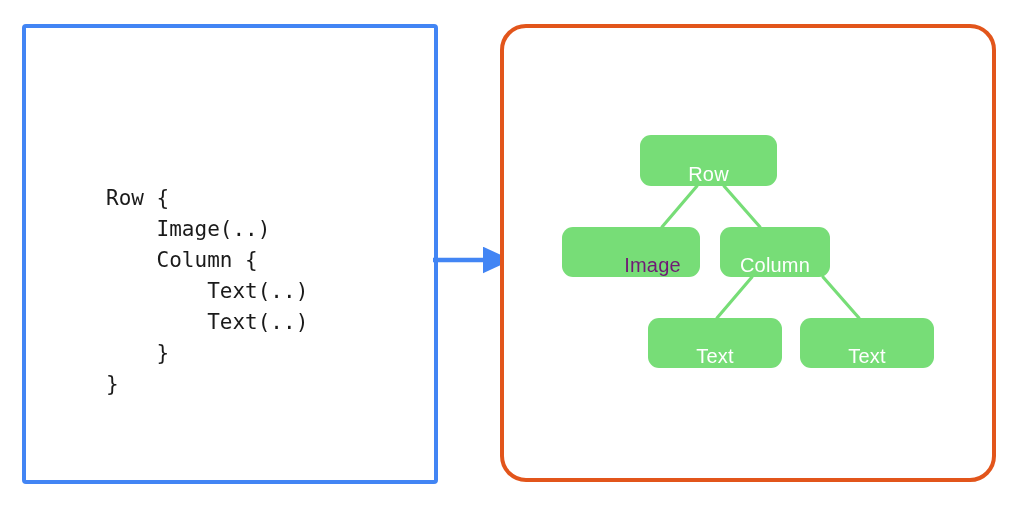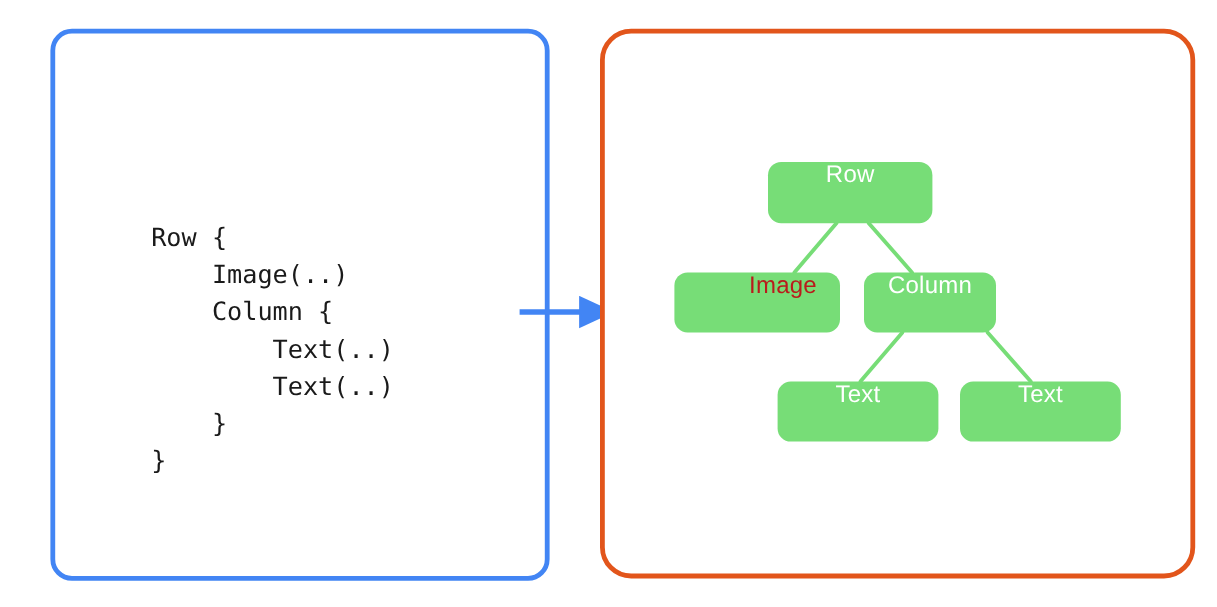--- a/index.html
+++ b/index.html
@@ -27,22 +27,21 @@
     position: absolute;
     background: #ffffff;
     box-sizing: border-box;
   }
   #code-panel {
     left: 22px;
     top: 24px;
     width: 416px;
     height: 460px;
     border: 4px solid #4285f4;
-    border-radius: 18px;
-    margin-left: 20px;
+    border-radius: 4px;
   }
   #tree-panel {
     left: 500px;
     top: 24px;
     width: 496px;
     height: 458px;
     border: 4px solid #e2551b;
     border-radius: 26px;
   }
 
@@ -84,21 +83,21 @@
     left: 0;
     top: 0;
     width: 1014px;
     height: 506px;
   }
   .node {
     position: absolute;
     background: #77dd77;
     border-radius: 11px;
     display: flex;
-    align-items: flex-start;
+    align-items: flex-end;
     justify-content: center;
     color: #ffffff;
     font-family: "Liberation Sans", sans-serif;
     font-size: 20px;
     font-weight: 400;
     letter-spacing: 0.2px;
     box-sizing: border-box;
     pointer-events: auto;
   }
 </style>
@@ -134,21 +133,21 @@
           <line x1="697" y1="186" x2="662" y2="227"></line>
           <line x1="724" y1="186" x2="760" y2="227"></line>
           <line x1="752" y1="277" x2="717" y2="318"></line>
           <line x1="823" y1="277" x2="859" y2="318"></line>
         </g>
     </svg>
     <div id="node-group">
         <div class="node" style="left: 640px; top: 135px; width: 137px; height: 51px; background: rgb(119, 221, 119); color: rgb(255, 255, 255);">
           <span>Row</span>
         </div>
-        <div class="node" style="left: 562px; top: 227px; width: 138px; height: 50px; background: rgb(119, 221, 119); color: #b91c1c; padding-left: 43px;">
+        <div class="node" style="left: 562px; top: 227px; width: 138px; height: 50px; background: rgb(119, 221, 119); color: #701a75; padding-left: 43px;">
           <span>Image</span>
         </div>
         <div class="node" style="left: 720px; top: 227px; width: 110px; height: 50px; background: rgb(119, 221, 119); color: rgb(255, 255, 255);">
           <span>Column</span>
         </div>
         <div class="node" style="left: 648px; top: 318px; width: 134px; height: 50px; background: rgb(119, 221, 119); color: rgb(255, 255, 255);">
           <span>Text</span>
         </div>
         <div class="node" style="left: 800px; top: 318px; width: 134px; height: 50px; background: rgb(119, 221, 119); color: rgb(255, 255, 255);">
           <span>Text</span>

